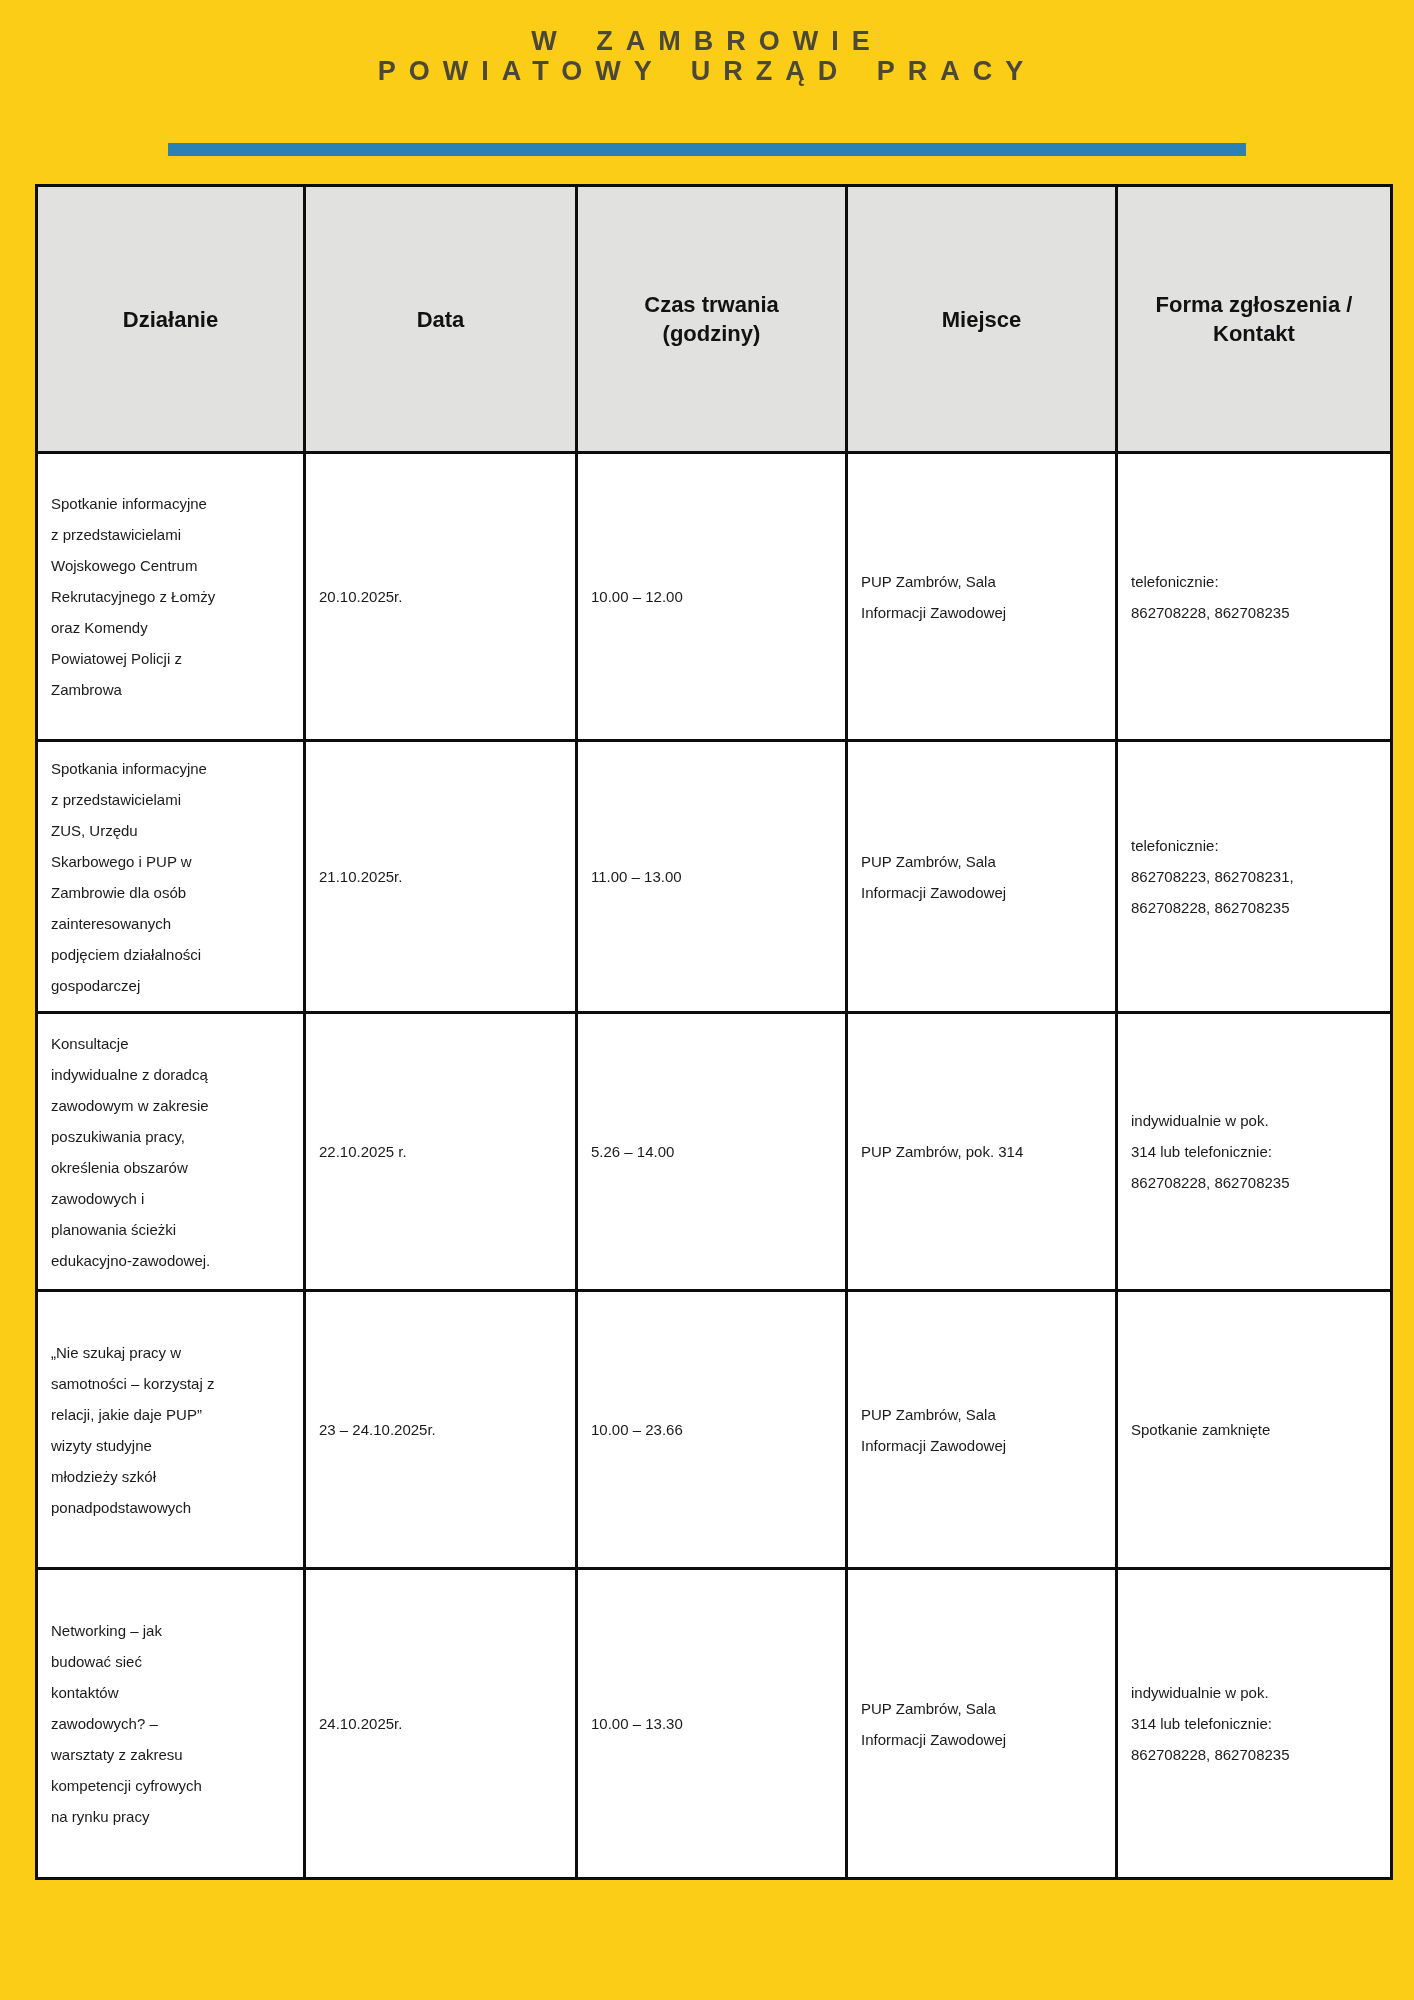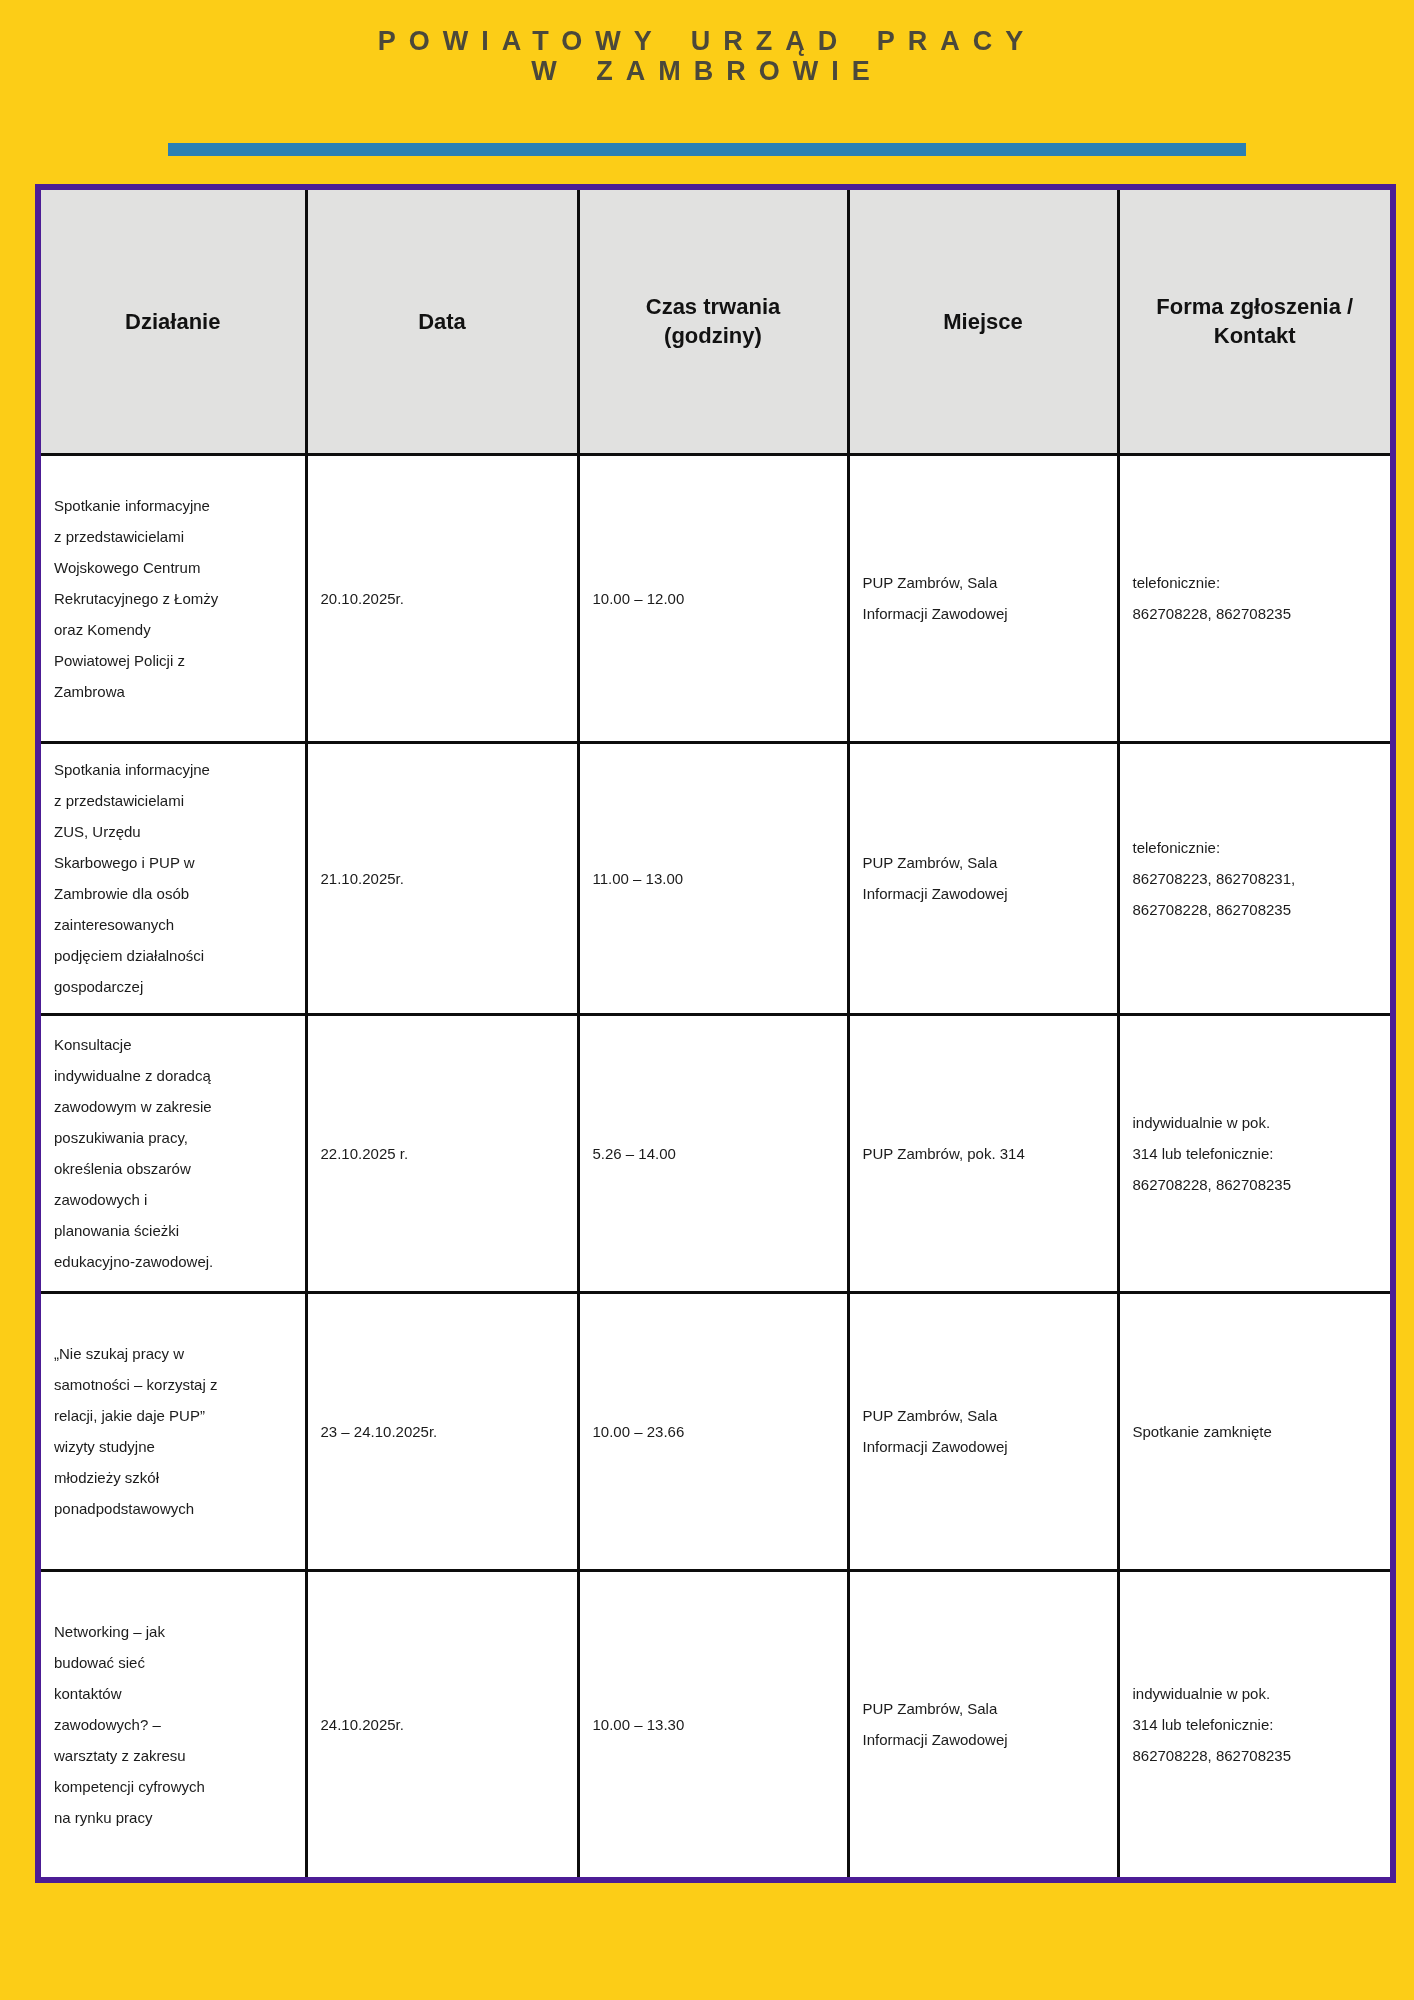--- a/index.html
+++ b/index.html
@@ -26,21 +26,21 @@
     height: 13px;
     background: #2b80b4;
     margin: 57px auto 0 auto;
   }
   table.schedule {
     margin-left: 35px;
     margin-top: 28px;
     width: 1355px;
     border-collapse: collapse;
     table-layout: fixed;
-    border: 6px solid #4c1d95;
+    border: 2px solid #4c1d95;
   }
   table.schedule th, table.schedule td {
     border: 3px solid #0d0d0d;
     vertical-align: middle;
     white-space: pre-line;
     box-sizing: border-box;
   }
   table.schedule th {
     background: #e1e1e0;
     color: #121212;
@@ -63,22 +63,22 @@
   tr.row-0 { height: 288px; }
   tr.row-1 { height: 272px; }
   tr.row-2 { height: 278px; }
   tr.row-3 { height: 278px; }
   tr.row-4 { height: 310px; }
 </style>
 </head>
 <body>
 
 <div class="masthead">
+  <div>W ZAMBROWIE</div>
   <div>POWIATOWY URZĄD PRACY</div>
-  <div>W ZAMBROWIE</div>
 </div>
 
 <div class="divider"></div>
 
 <table class="schedule">
   <colgroup>
     <col style="width:268px">
     <col style="width:272px">
     <col style="width:270px">
     <col style="width:270px">

